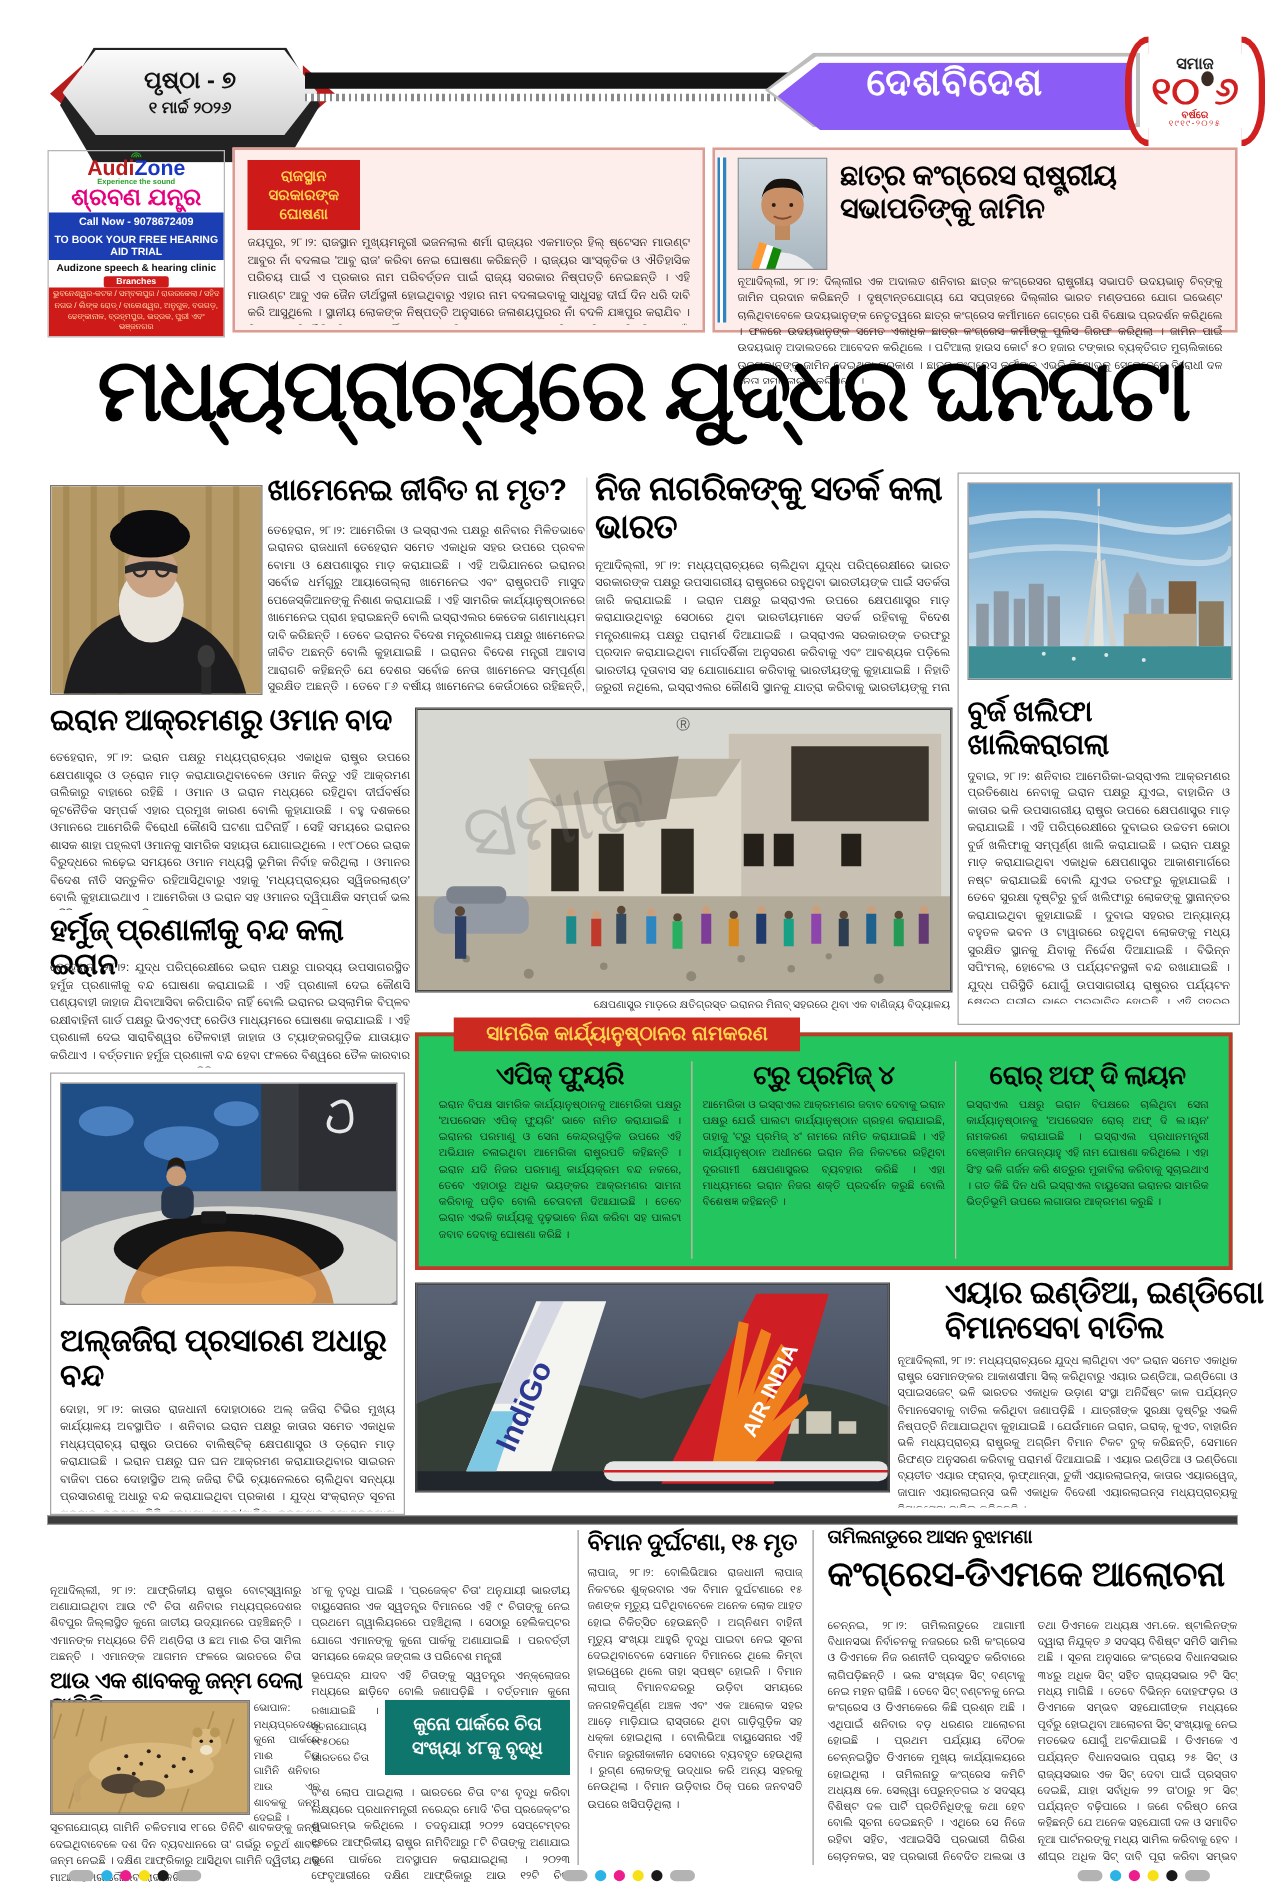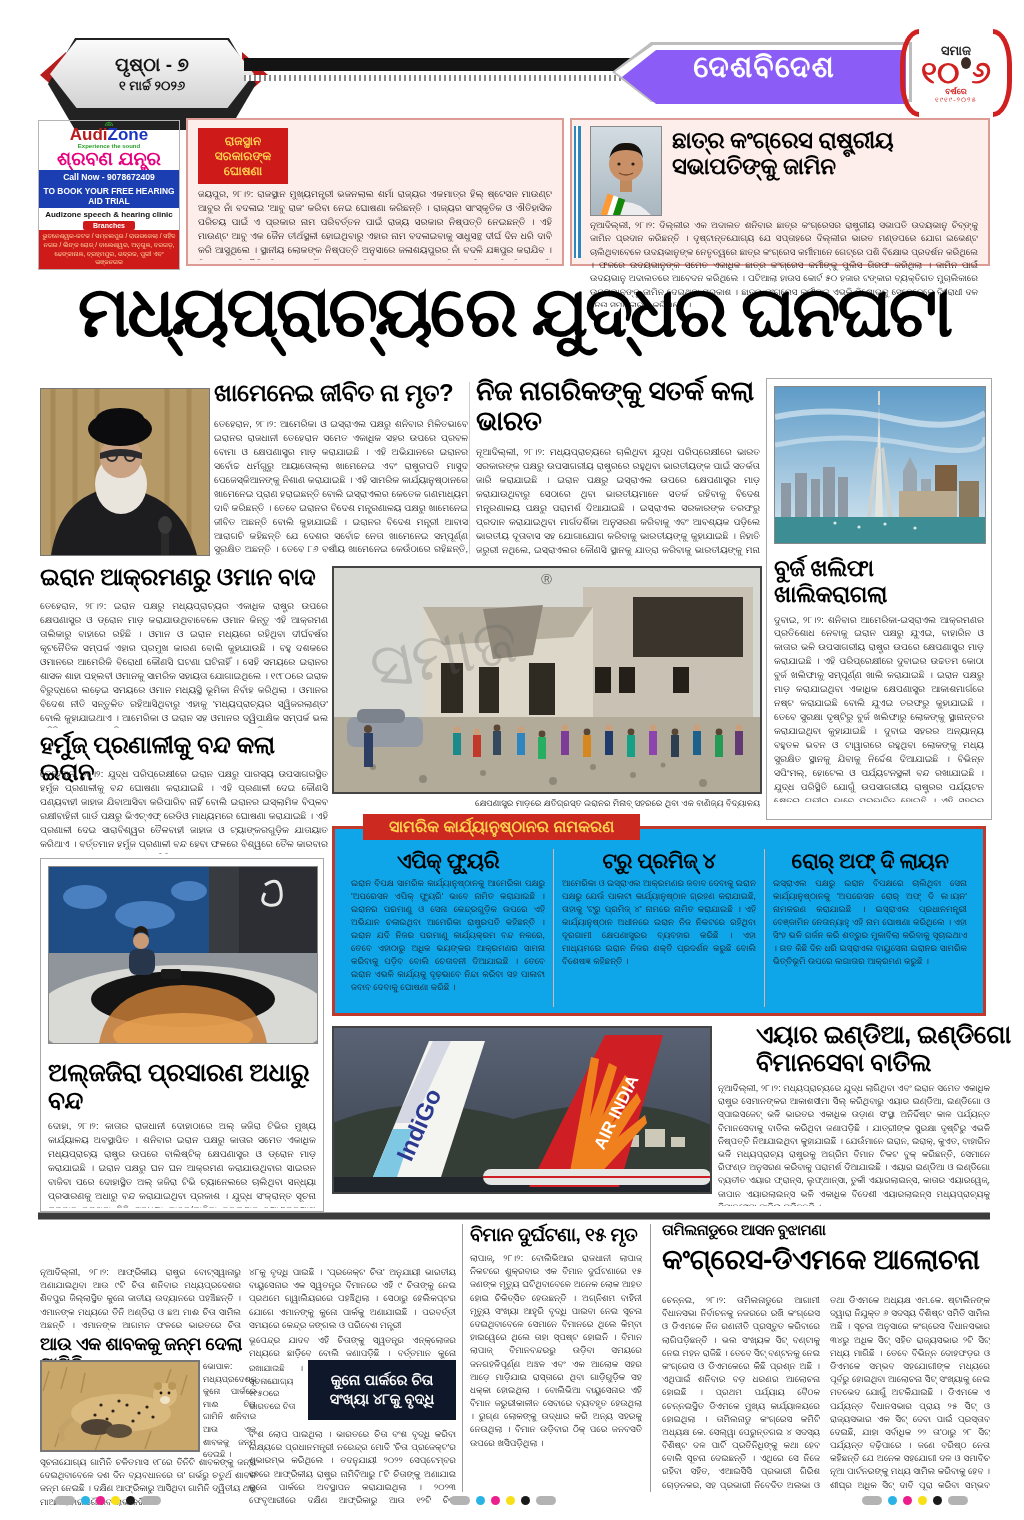--- a/index.html
+++ b/index.html
@@ -88,30 +88,30 @@
   .kh-body{left:214px;top:418px;width:254px;height:138px;}
   .vdiv1{left:469px;top:382px;width:1px;height:172px;background:#cfcfcf;}
   .warn-head{left:476px;top:376px;width:284px;font-size:27px;}
   .warn-body{left:476px;top:446px;width:284px;height:112px;}
   .burj-box{left:766px;top:378px;width:226px;height:442px;border:1px solid #a8a8a8;
             padding:7px;box-sizing:border-box;}
   .burj-photo{width:210px;height:156px;border:1px solid #888;}
   .burj-head{font-size:23px;margin-top:8px;}
   .burj-body{margin-top:6px;height:188px;}
 
-  .oman-head{left:40px;top:564px;width:288px;font-size:24px;}
+  .oman-head{left:40px;top:564px;width:288px;font-size:24px;font-family:Liberation Serif, serif;}
   .oman-body{left:40px;top:600px;width:288px;height:128px;}
   .hormuz-head{left:40px;top:732px;width:292px;font-size:24px;}
   .hormuz-body{left:40px;top:768px;width:288px;height:86px;}
 
   .war-photo{left:332px;top:566px;width:428px;height:226px;border:1px solid #444;}
   .war-cap{left:332px;top:797px;width:428px;font-size:8.6px;text-align:right;color:#222;}
 
   .naming-box{left:332px;top:826px;width:654px;height:190px;border:3px solid #c0392b;
-              background:#0ea5e9;box-sizing:border-box;}
+              background:#22c55e;box-sizing:border-box;}
   .naming-banner{position:absolute;left:28px;top:-15px;background:#cc2a20;color:#ffd34d;
                  font-size:16px;font-weight:bold;padding:4px 26px;}
   .naming-cols{display:flex;height:100%;padding:20px 8px 6px 8px;box-sizing:border-box;}
   .naming-col{flex:1;padding:0 8px;}
   .naming-col + .naming-col{border-left:1px solid #d8b3ad;}
   .naming-title{font-size:21px;text-align:center;margin-bottom:4px;}
   .naming-body{font-size:8.7px;height:118px;}
 
   
   .aj-box{left:40px;top:858px;width:284px;height:354px;border:1px solid #a8a8a8;
@@ -129,21 +129,21 @@
   
   .ch-head{left:40px;top:1224px;width:418px;font-size:29px;}
   .ch-b1{left:40px;top:1266px;width:201px;height:66px;font-size:8.8px;}
   .ch-b2{left:249px;top:1266px;width:207px;height:66px;font-size:8.8px;}
   .gm-head{left:40px;top:1334px;width:218px;font-size:18px;}
   .gm-photo{left:40px;top:1360px;width:158px;height:90px;border:1px solid #777;}
   .gm-side{left:203px;top:1360px;width:53px;height:118px;font-size:8.4px;}
   .gm-body{left:40px;top:1456px;width:216px;height:54px;font-size:8.8px;}
   .ch-rtop{left:249px;top:1334px;width:207px;height:26px;font-size:8.8px;}
   .ch-narrow{left:249px;top:1362px;width:54px;height:60px;font-size:8.4px;}
-  .green-box{left:308px;top:1360px;width:148px;height:60px;background:#0f172a;color:#fff;
+  .green-box{left:308px;top:1360px;width:148px;height:60px;background:#0f766e;color:#fff;
              font-size:14.5px;font-weight:bold;display:flex;align-items:center;justify-content:center;
              text-align:center;line-height:1.3;padding:2px;box-sizing:border-box;}
   .ch-rbot{left:249px;top:1428px;width:207px;height:82px;font-size:8.8px;}
   .bdiv1{left:462px;top:1224px;width:1px;height:268px;background:#9a9a9a;}
   .crash-head{left:470px;top:1224px;width:172px;font-size:19px;}
   .crash-body{left:470px;top:1252px;width:172px;height:240px;font-size:8.8px;}
   .bdiv2{left:650px;top:1224px;width:1px;height:268px;background:#9a9a9a;}
   .cong-kick{left:662px;top:1222px;width:328px;font-size:15px;}
   .cong-head{left:662px;top:1244px;width:328px;font-size:28px;}
   .cong-b1{left:662px;top:1294px;width:158px;height:198px;font-size:8.8px;}

